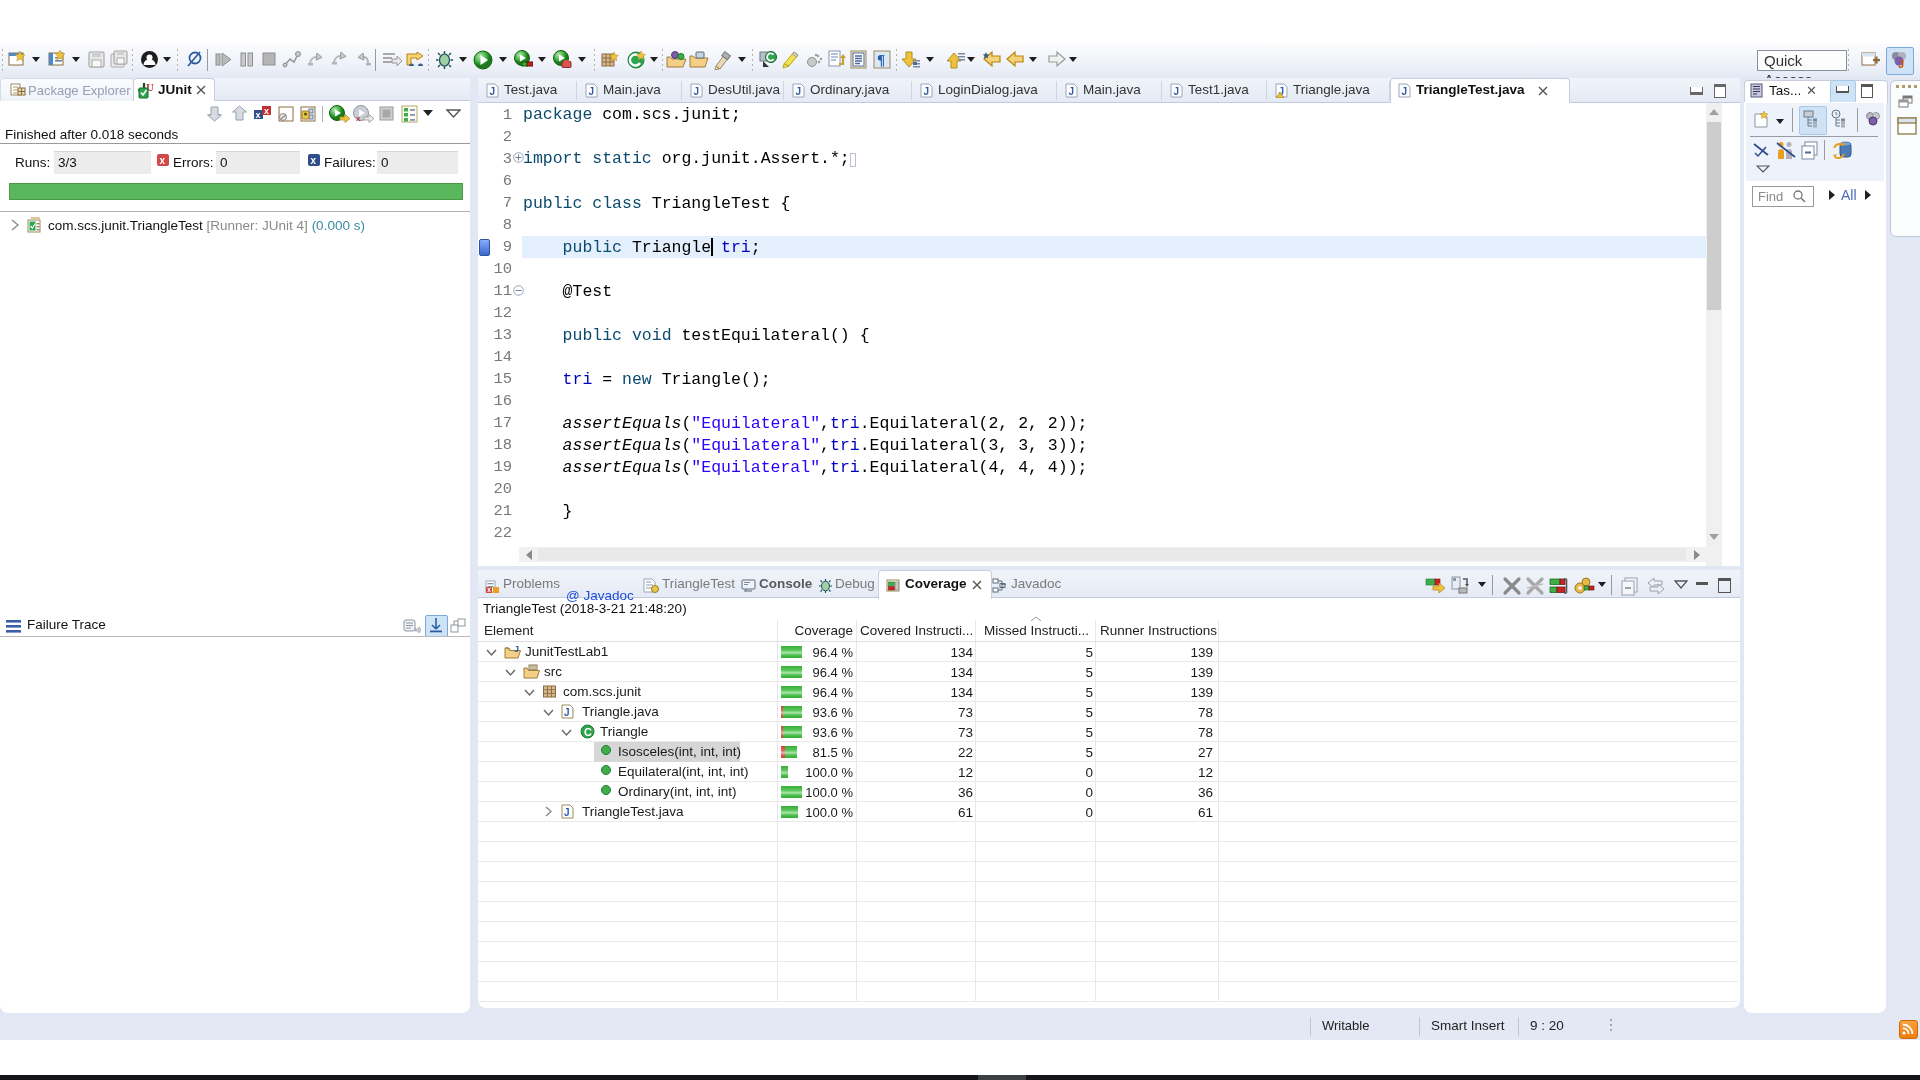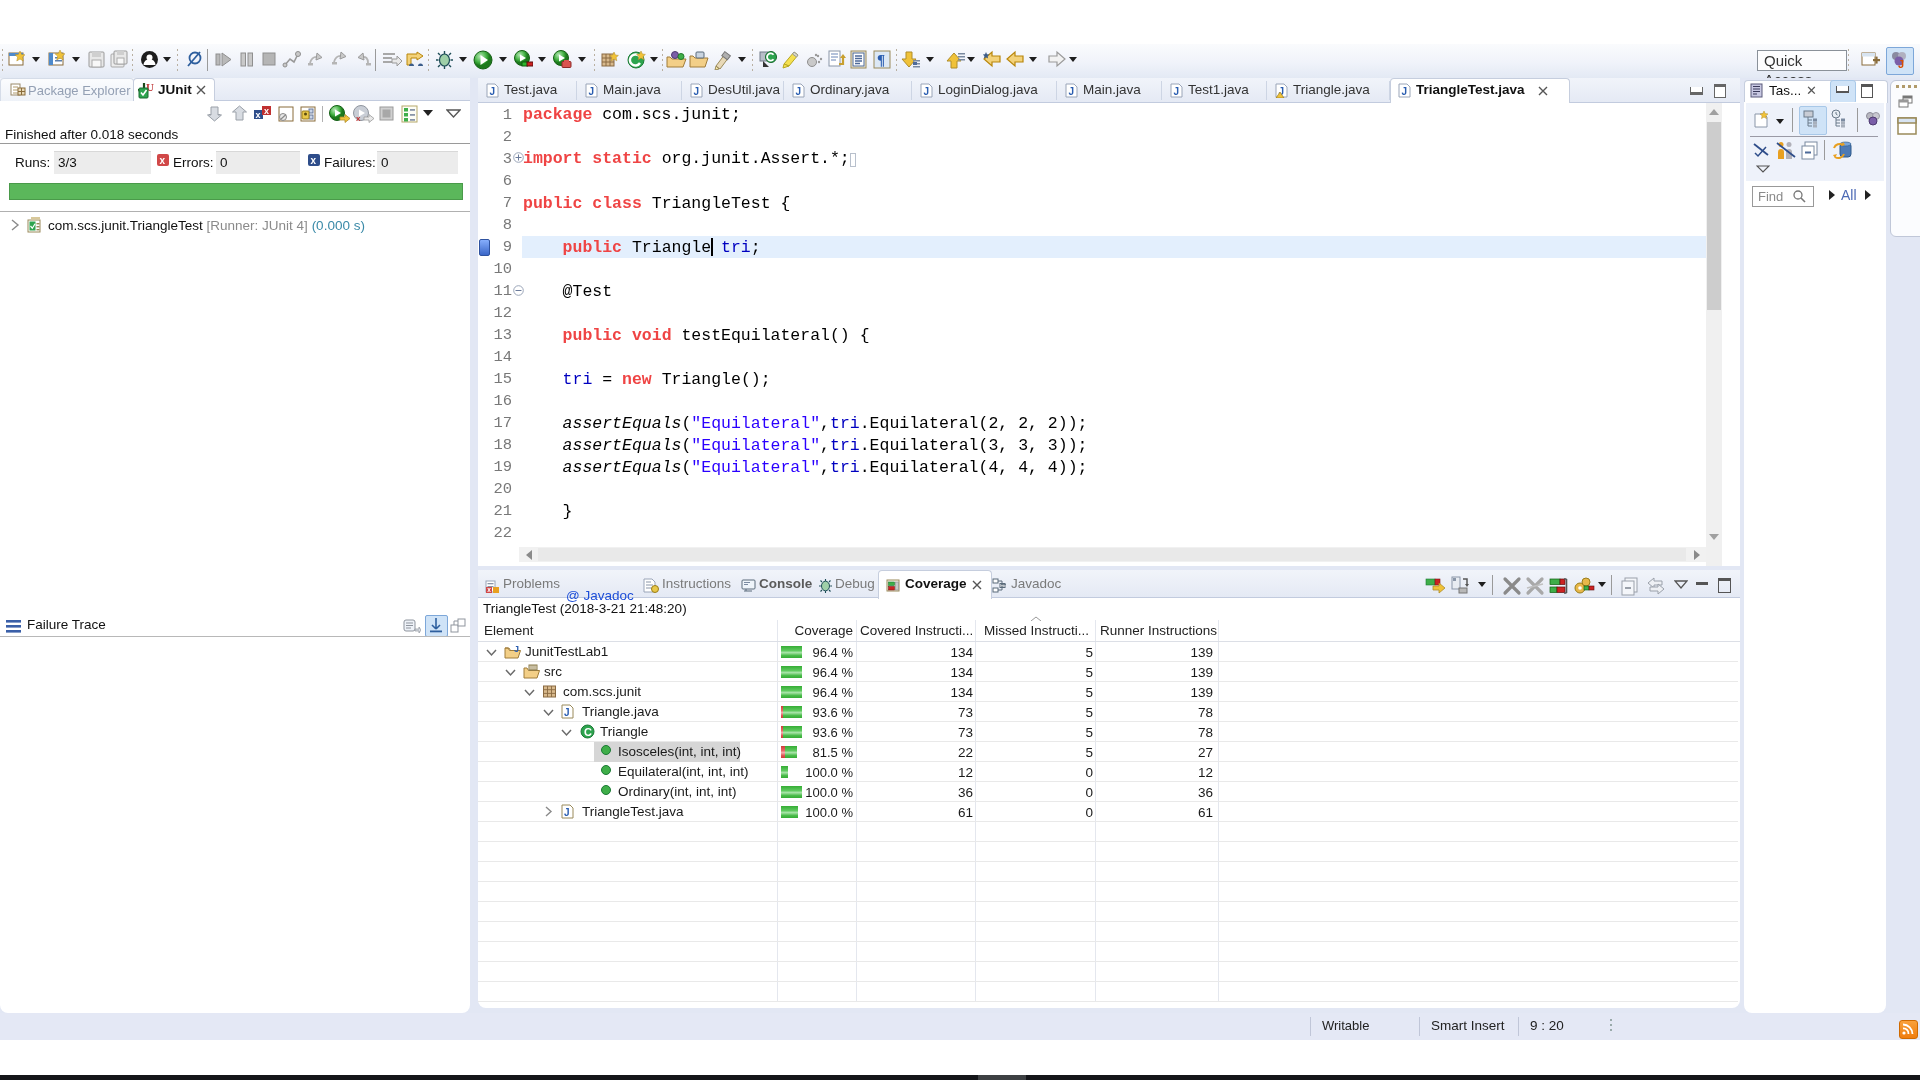--- a/index.html
+++ b/index.html
@@ -18,21 +18,21 @@
 .tsolid{position:absolute;top:5px;width:1px;height:22px;background:#9a9a9a;}
 .tdrop{position:absolute;top:13px;width:0;height:0;border-left:4px solid transparent;border-right:4px solid transparent;border-top:5px solid #1e1e1e;}
 
 #winbg{left:0;top:78px;width:1920px;height:935px;background:#e2e7f4;}
 #statusbar{left:0;top:1013px;width:1920px;height:27px;background:#e4e8f5;}
 #taskbar{left:0;top:1040px;width:1920px;height:40px;background:#131418;margin-top:35px;}
 
 .vtab-active{position:absolute;background:#fff;border:1px solid #c6cede;border-bottom:none;border-radius:4px 4px 0 0;}
 .view-body{position:absolute;background:#fff;border-radius:0 0 8px 8px;}
 #code pre{margin:0;font-family:"Liberation Mono",monospace;font-size:16.5px;line-height:22px;color:#000;}
-.kw{color:#ef4444;font-weight:bold;}
+.kw{color:#0c4a6e;font-weight:normal;}
 .str{color:#2a00ff;}
 .fld{color:#0000c0;}
 .it{font-style:italic;}
 </style></head>
 <body>
 <div id="root">
 
 
 
 <div class="abs" id="toolbar">
@@ -564,21 +564,21 @@
         <text x="2.2" y="14.2" font-size="6.5" font-weight="bold" fill="#fff">x</text>
         <rect x="8" y="9" width="6" height="6" fill="#e8a020"></rect>
       </svg>
 <div class="abs" style="left:25px;top:6px;color:#7a7a7a;font-size:13.5px">Problems</div>
 <div class="abs" style="left:88px;top:18px;color:#1d4ed8;font-size:13.5px">@ Javadoc</div>
 <svg class="abs" style="left:165px;top:8px" width="16" height="15">
         <path d="M1 1 h8 l3 3 v10 h-11z" fill="#fff" stroke="#9aa5b8"></path>
         <path d="M3 4 h5 M3 7 h7 M3 10 h7" stroke="#8a96a8"></path>
         <circle cx="12" cy="11" r="3.5" fill="#e8c84a" stroke="#9a7d1a"></circle>
       </svg>
-<div class="abs" style="left:184px;top:6px;color:#7a7a7a;font-size:13.5px">Instructions</div>
+<div class="abs" style="left:184px;top:6px;color:#7a7a7a;font-size:13.5px">TriangleTest</div>
 <svg class="abs" style="left:263px;top:8px" width="16" height="15">
         <rect x="1" y="2" width="13" height="9" rx="1" fill="#eef4fa" stroke="#5a6b7a"></rect>
         <path d="M3 4.5 h6 M3 6.5 h4" stroke="#7a8aa0"></path>
         <path d="M5 11 v2 h-2 m2 0 h6" stroke="#5a6b7a" fill="none"></path>
       </svg>
 <div class="abs" style="left:281px;top:6px;color:#5a5a5a;font-weight:bold;font-size:13.5px">Console</div>
 <svg class="abs" style="left:340px;top:8px" width="15" height="15">
         <ellipse cx="7.5" cy="8" rx="4" ry="4.8" fill="#9fd0a8" stroke="#1e4d57"></ellipse>
         <path d="M7.5 3 V1 M4 4 L2.5 2.5 M11 4 L12.5 2.5 M2.8 8 H1 M12.2 8 H14 M4 12 L2.5 13.5 M11 12 L12.5 13.5 M7.5 13 V15" stroke="#1e4d57" stroke-width="1.1"></path>
       </svg>

